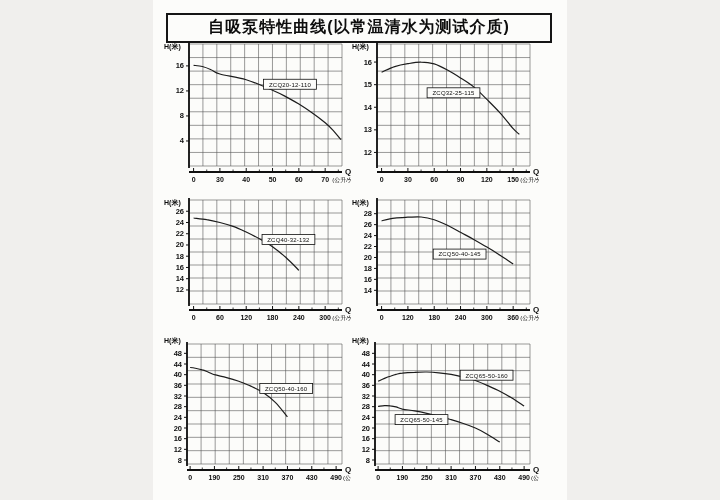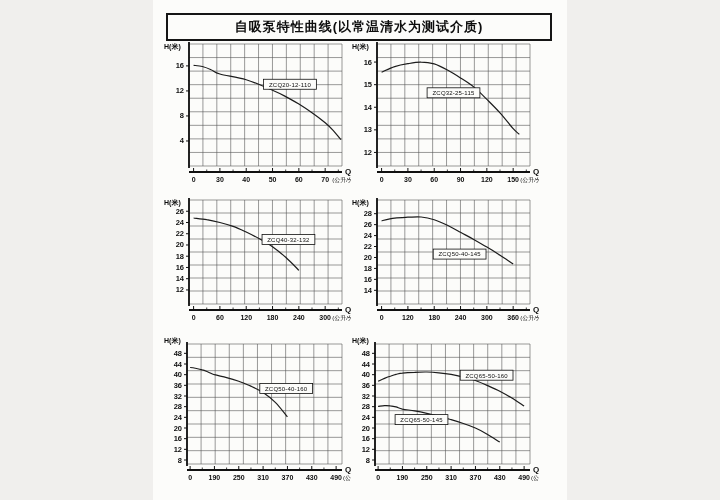--- a/index.html
+++ b/index.html
@@ -14,21 +14,21 @@
     background:#fcfcfa;
   }
   .title-box{
     position:absolute;left:13px;top:13px;width:382px;
     border:2px solid #151515;
     text-align:center;
     padding:2px 0 3px 0;
     background:#fcfcfa;
   }
   .title-box span{
-    font-size:13px;font-weight:bold;letter-spacing:1px;color:#0d0d0d;
+    font-size:16px;font-weight:bold;letter-spacing:1px;color:#0d0d0d;
   }
   figure.chart{margin:0;padding:0;position:absolute;}
   figure.chart svg{display:block;}
   .pos-c1{left:10px;top:40px;}
   .pos-c2{left:198px;top:40px;}
   .pos-c3{left:10px;top:196px;}
   .pos-c4{left:198px;top:196px;}
   .pos-c5{left:10px;top:334px;}
   .pos-c6{left:198px;top:334px;}
 </style>

